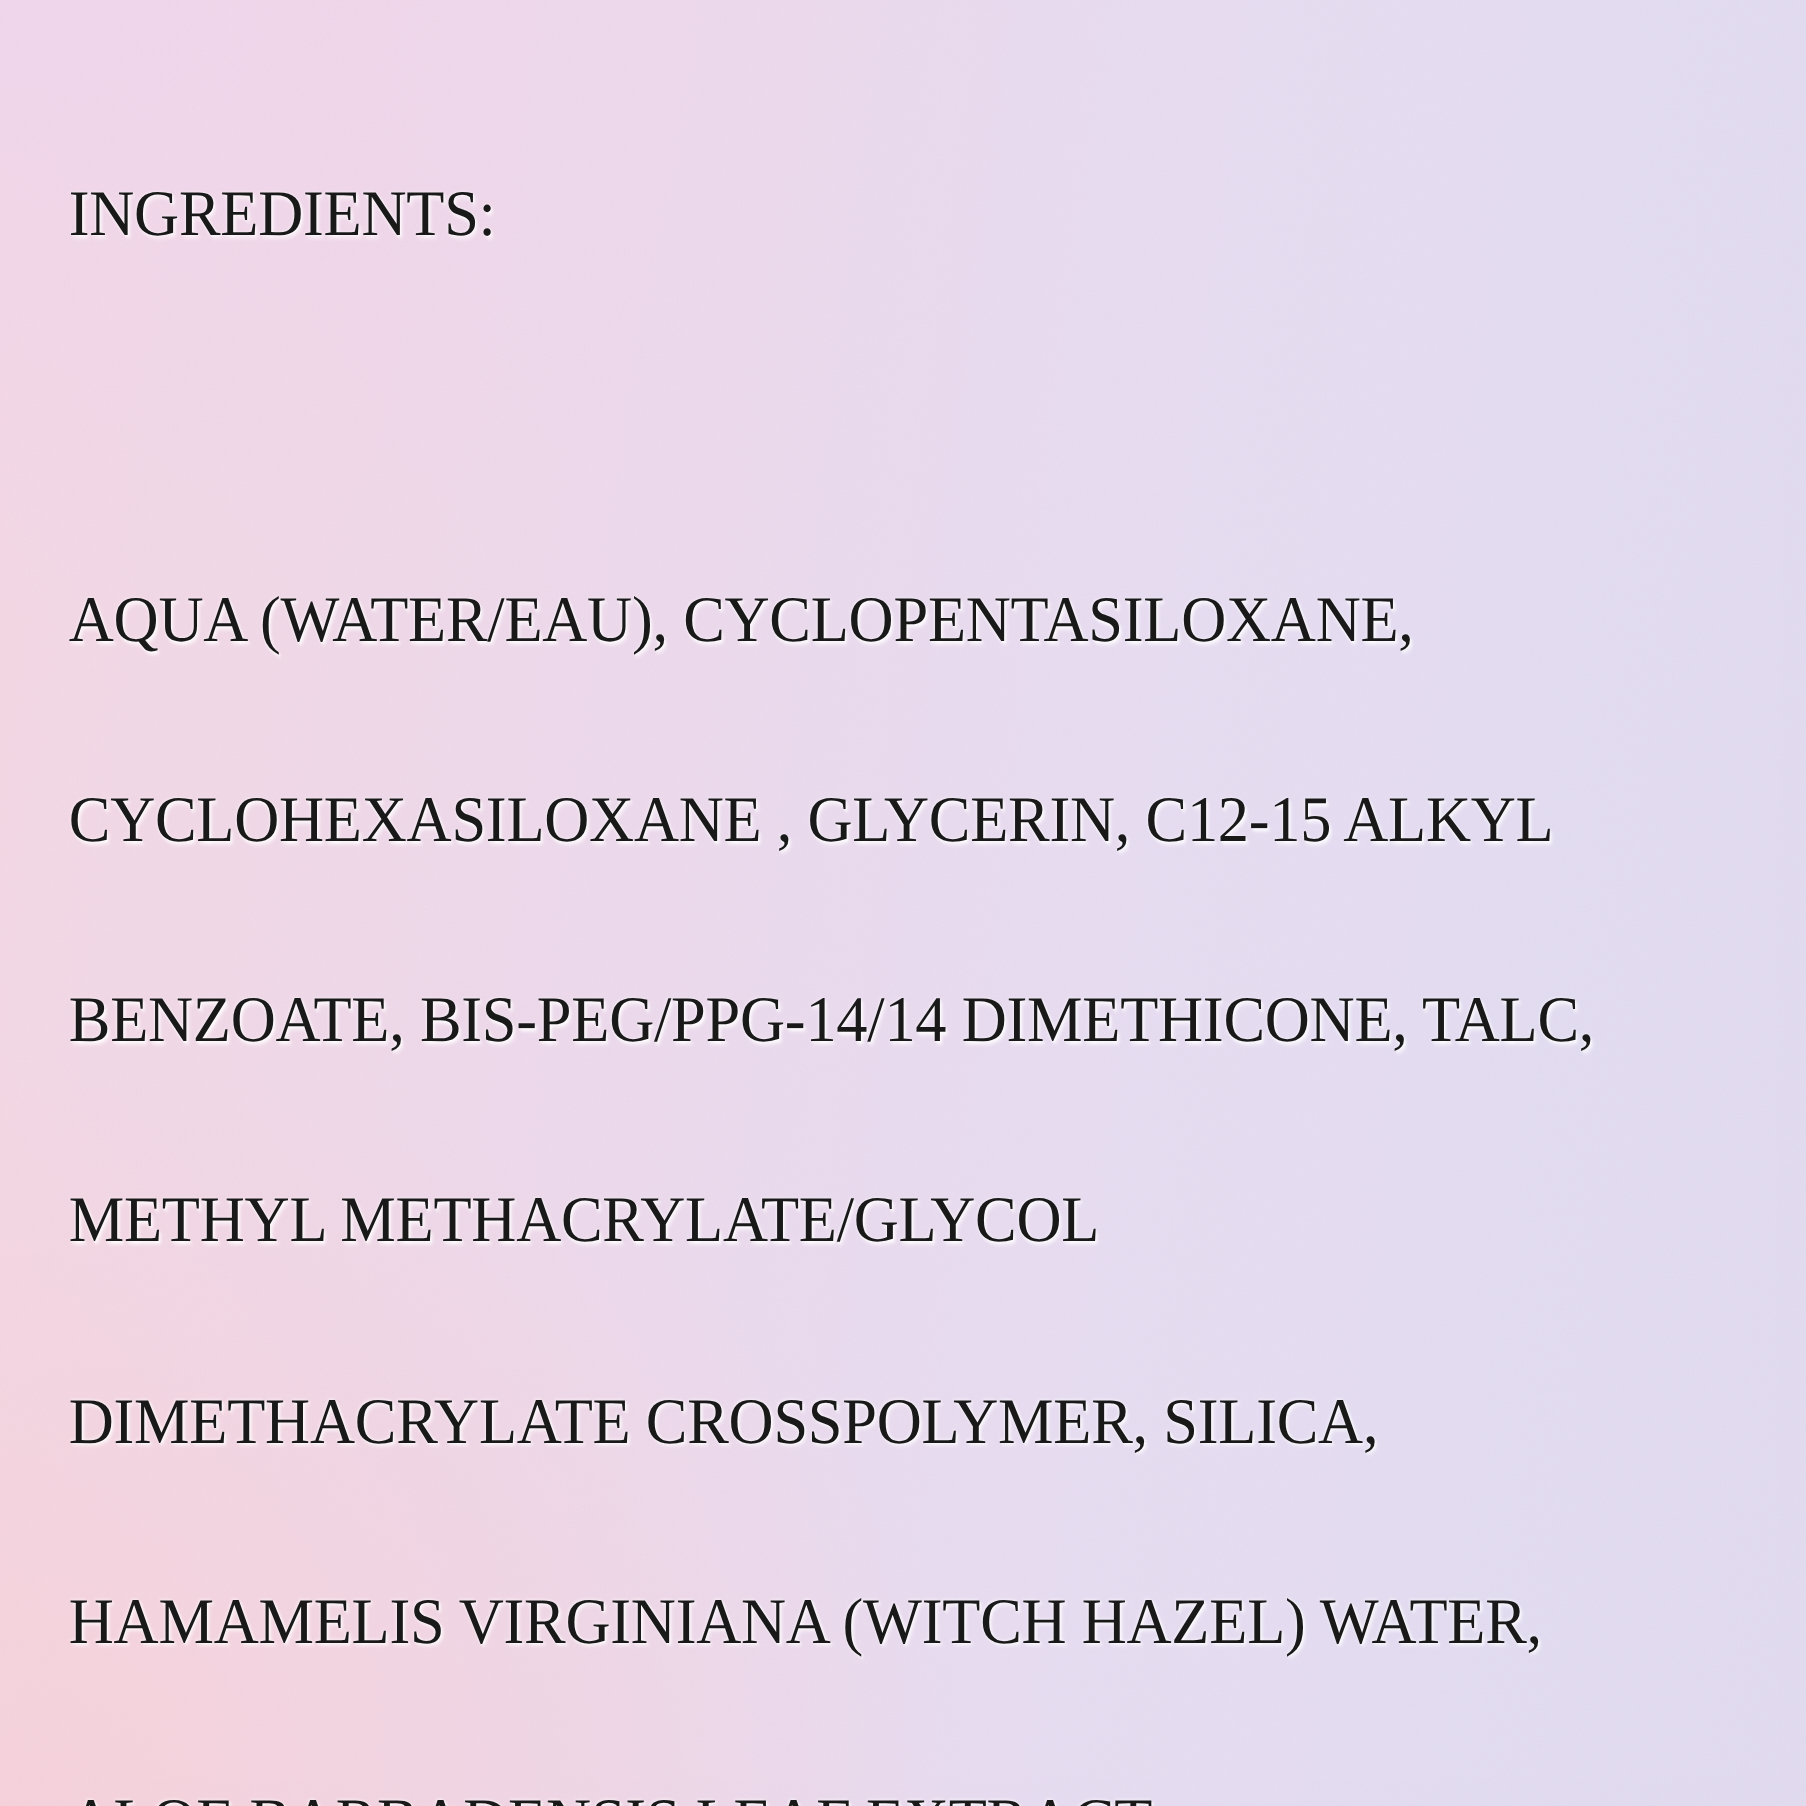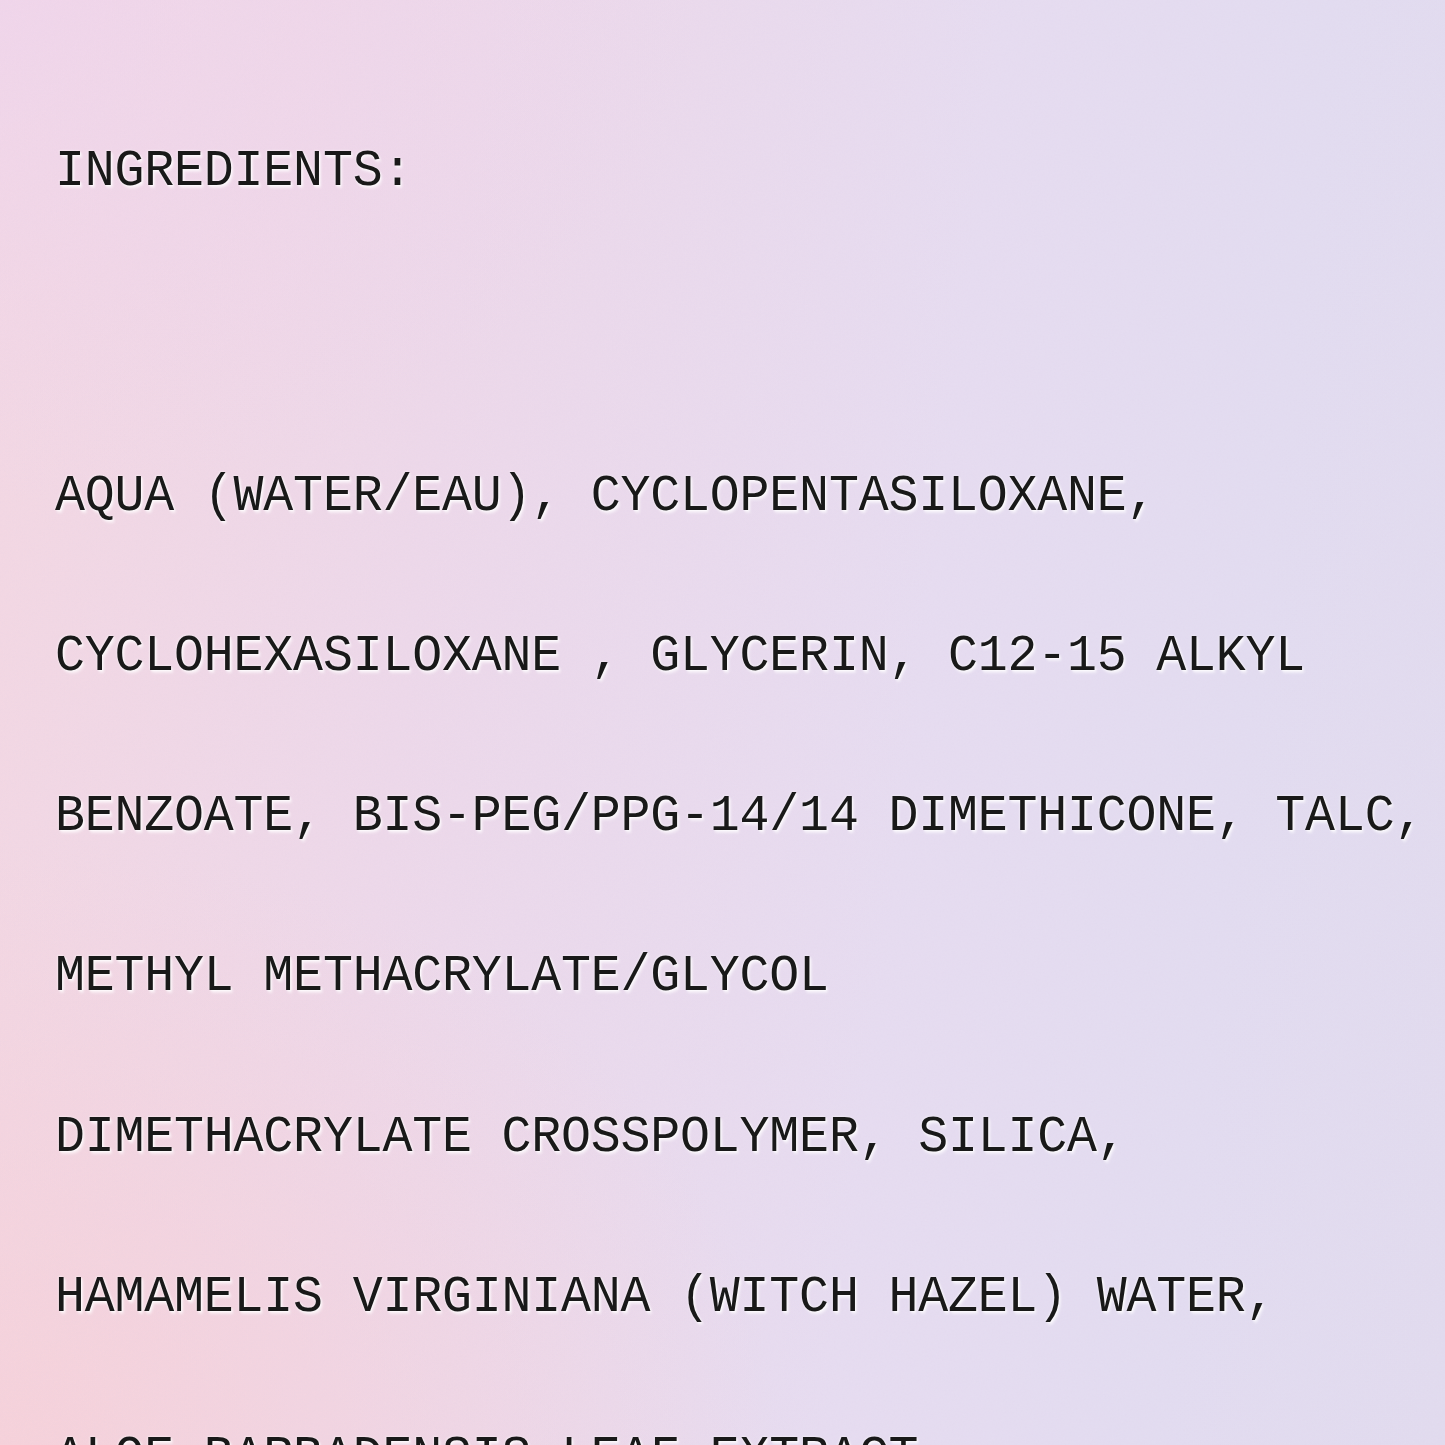--- a/index.html
+++ b/index.html
@@ -9,21 +9,21 @@
   .page {
     position: relative;
     width: 1445px;
     height: 1445px;
     overflow: hidden;
     
     background:
       radial-gradient(90% 70% at 0% 100%, rgba(248, 209, 216, 0.85) 0%, rgba(248, 209, 216, 0) 60%),
       radial-gradient(70% 50% at 0% 0%, rgba(240, 214, 238, 0.75) 0%, rgba(240, 214, 238, 0) 70%),
       linear-gradient(97deg, #f5d8e2 0%, #eed9ea 30%, #e7ddf1 62%, #e3ddf1 82%, #e2dcef 100%);
-    font-family: Liberation Mono, monospace;
+    font-family: Liberation Serif, serif;
   }
   .noise {
     position: absolute;
     inset: 0;
     width: 100%;
     height: 100%;
     opacity: 0.5;
     pointer-events: none;
   }
   .content {

